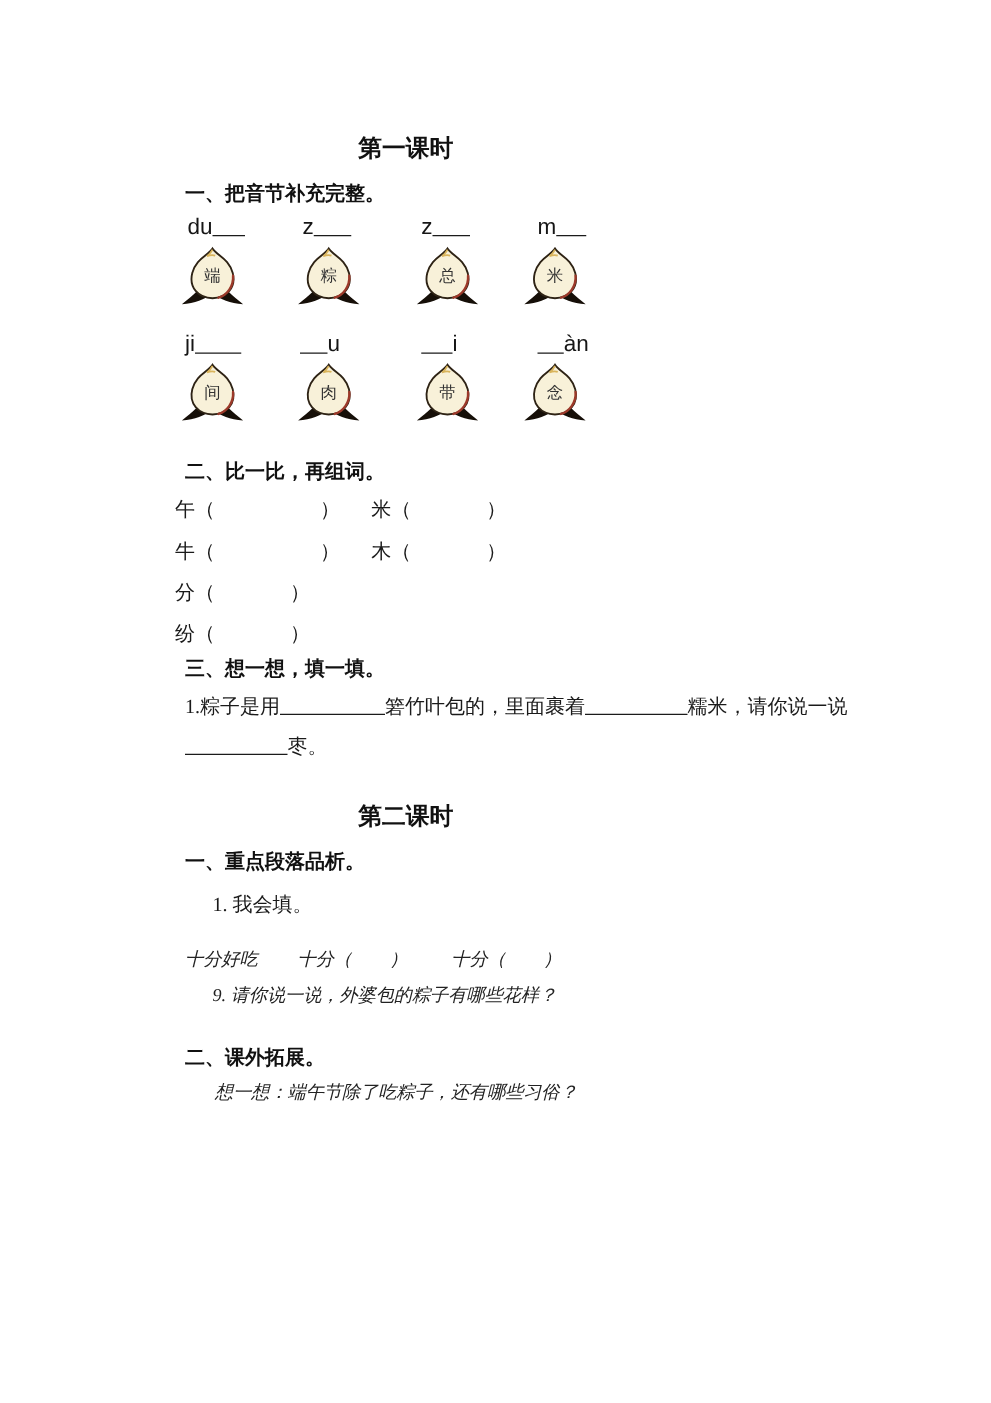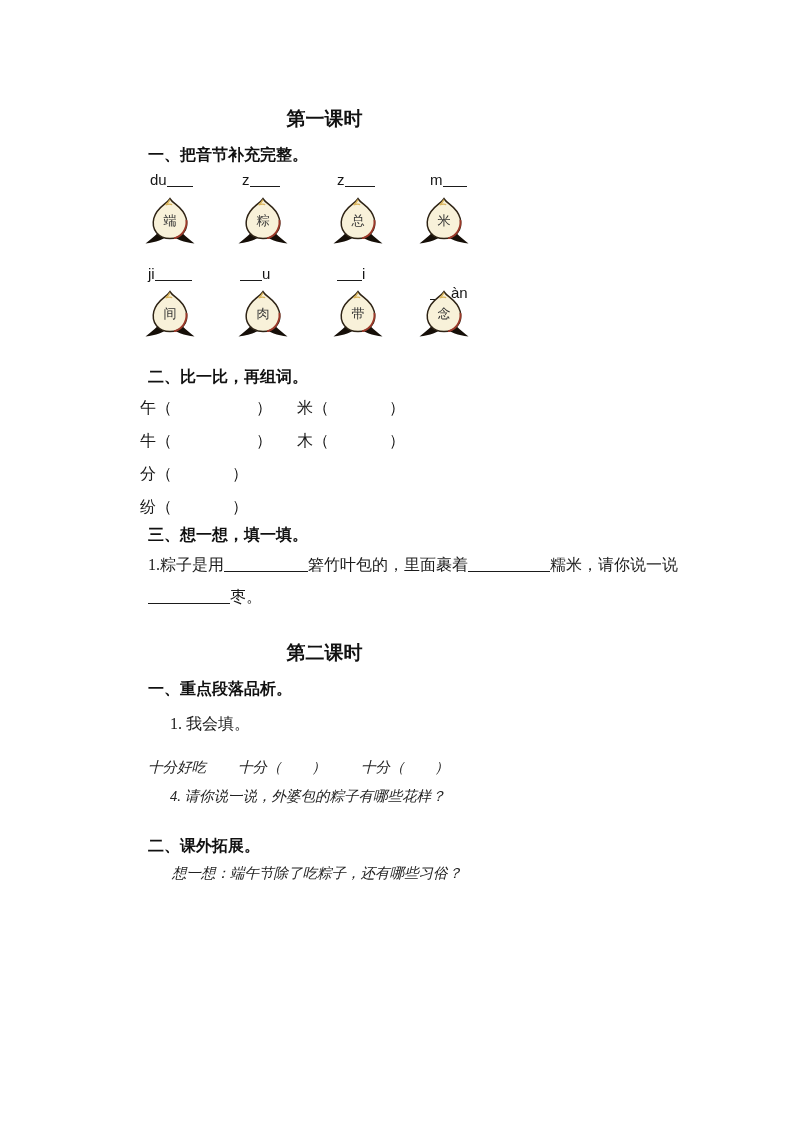--- a/index.html
+++ b/index.html
@@ -17,21 +17,21 @@
     width:649px;text-align:center;
     font-family:"Liberation Sans", sans-serif;
     font-weight:bold;font-size:19px;color:#111;
   }
   .heading{
     font-family:"Liberation Sans", sans-serif;
     font-weight:bold;font-size:16px;color:#111;
   }
   .body-text{font-size:16px;color:#1a1a1a;}
   .kai{font-size:14.5px;font-style:italic;color:#222;}
-  .pinyin{font-family:"Liberation Sans", sans-serif;font-size:15px;color:#161616;}
+  .pinyin{font-family:"Liberation Sans", sans-serif;font-size:18px;color:#161616;}
   .blank{
     display:inline-block;
     border-bottom:1.5px solid #1b1b1b;
     height:14px;margin-bottom:-2px;
   }
   .gap{display:inline-block;}
   .zongzi{display:block;}
 </style>
 </head>
 <body>
@@ -84,21 +84,21 @@
       <path d="M32,3 C28,9.5 17,12 13.5,25.5 C10.2,38.5 19,48.5 32,48.5 C45,48.5 53.8,38.5 50.5,25.5 C47,12 36,9.5 32,3 Z" fill="#f8f1d9" stroke="#2e2315" stroke-width="1.7"></path>
       <path d="M50.8,28 C51.5,37.5 45.5,45.5 37.5,48" fill="none" stroke="#9c392a" stroke-width="2.2" stroke-linecap="round"></path>
       <path d="M32,4 C30.5,7 29,8.6 27,10 C30,9 33,9 34.5,9.6" fill="none" stroke="#d9b45c" stroke-width="1.6"></path>
       <text x="32" y="33" text-anchor="middle" font-size="15" fill="#333" font-family="Liberation Serif, serif">米</text>
     </svg>
   </div>
 
   <div class="abs pinyin" style="left:148px;top:265px;"><span>ji</span><span class="blank" style="width:37px;"></span></div>
   <div class="abs pinyin" style="left:240px;top:265px;"><span class="blank" style="width:22px;"></span><span>u</span></div>
   <div class="abs pinyin" style="left:337px;top:265px;"><span class="blank" style="width:25px;"></span><span>i</span></div>
-  <div class="abs pinyin" style="left:430px;top:265px;margin-top:19px;"><span class="blank" style="width:21px;"></span><span>àn</span></div>
+  <div class="abs pinyin" style="left:430px;top:265px;"><span class="blank" style="width:21px;"></span><span>àn</span></div>
 
   <div class="abs" style="left:142px;top:289px;">
     <svg class="zongzi" width="56" height="51" viewBox="0 0 64 58">
       <path d="M31,45 C25,49 16,53 4,54 C9,50 13,47 18,42 C22,40 27,41 31,45 Z" fill="#160f08"></path>
       <path d="M33,45 C39,49 48,53 60,54 C55,50 51,47 46,42 C42,40 37,41 33,45 Z" fill="#160f08"></path>
       <path d="M32,3 C28,9.5 17,12 13.5,25.5 C10.2,38.5 19,48.5 32,48.5 C45,48.5 53.8,38.5 50.5,25.5 C47,12 36,9.5 32,3 Z" fill="#f8f1d9" stroke="#2e2315" stroke-width="1.7"></path>
       <path d="M50.8,28 C51.5,37.5 45.5,45.5 37.5,48" fill="none" stroke="#9c392a" stroke-width="2.2" stroke-linecap="round"></path>
       <path d="M32,4 C30.5,7 29,8.6 27,10 C30,9 33,9 34.5,9.6" fill="none" stroke="#d9b45c" stroke-width="1.6"></path>
       <text x="32" y="33" text-anchor="middle" font-size="15" fill="#333" font-family="Liberation Serif, serif">间</text>
     </svg>
@@ -155,19 +155,19 @@
 
   <div class="abs doc-title" style="top:640px;left:0;">第二课时</div>
 
   <div class="abs heading" style="left:148px;top:679px;">一、重点段落品析。</div>
 
 
   <div class="abs body-text" style="left:170px;top:714px;">1. 我会填。</div>
 
   <div class="abs kai" style="left:148px;top:758px;font-style:italic;"><span>十分好吃</span><span class="gap" style="width:32px;"></span><span>十分</span><span>（</span><span class="gap" style="width:30px;"></span><span>）</span><span class="gap" style="width:35px;"></span><span>十分</span><span>（</span><span class="gap" style="width:30px;"></span><span>）</span></div>
 
-  <div class="abs kai" style="left:170px;top:787px;">4. 请你说一说，外婆包的粽子有哪些花样？</div>
+  <div class="abs kai" style="left:170px;top:787px;">9. 请你说一说，外婆包的粽子有哪些花样？</div>
 
   <div class="abs heading" style="left:148px;top:836px;">二、课外拓展。</div>
 
   <div class="abs kai" style="left:172px;top:864px;">想一想：端午节除了吃粽子，还有哪些习俗？</div>
 
 </div>
 
 </body></html>

